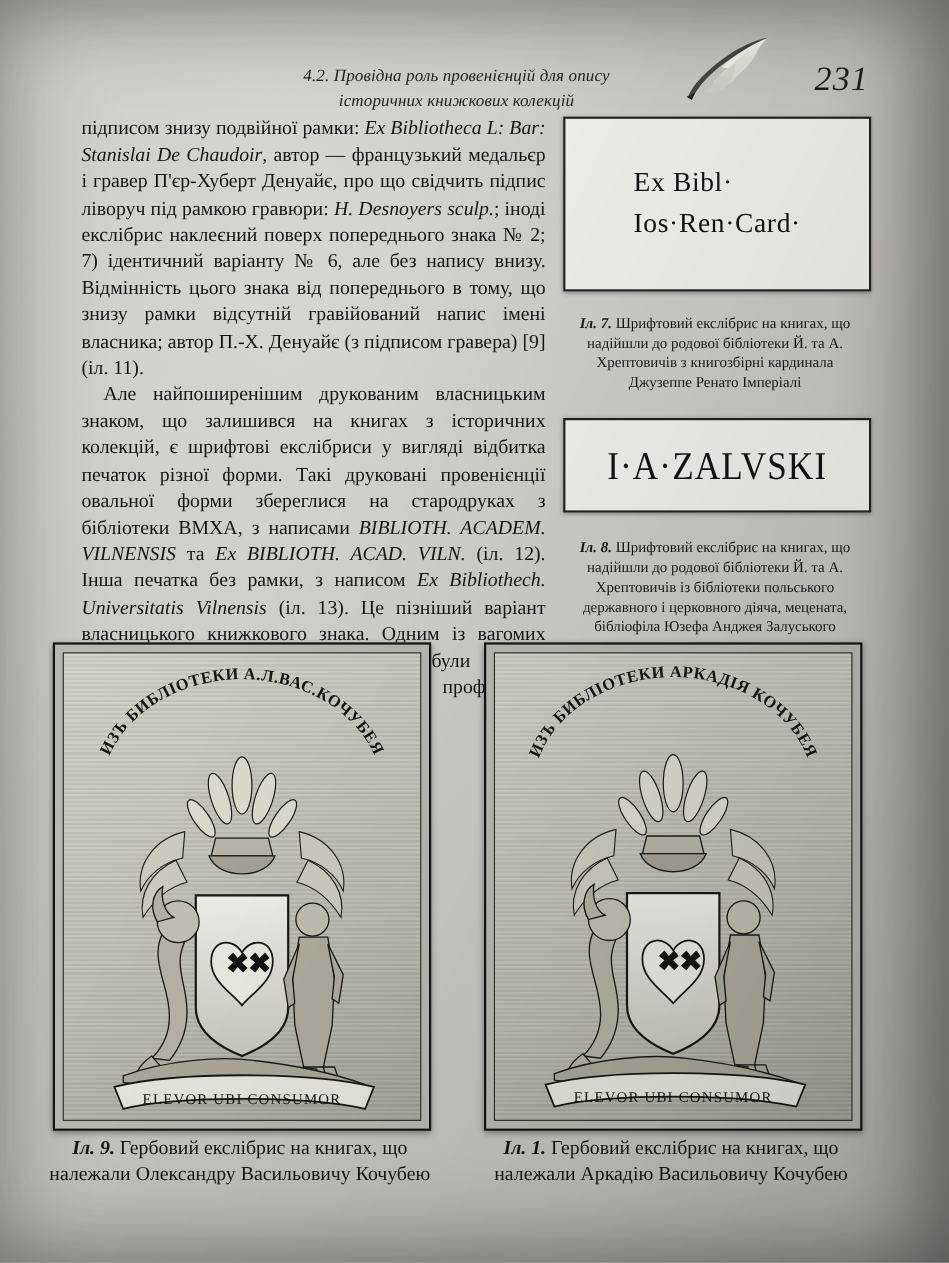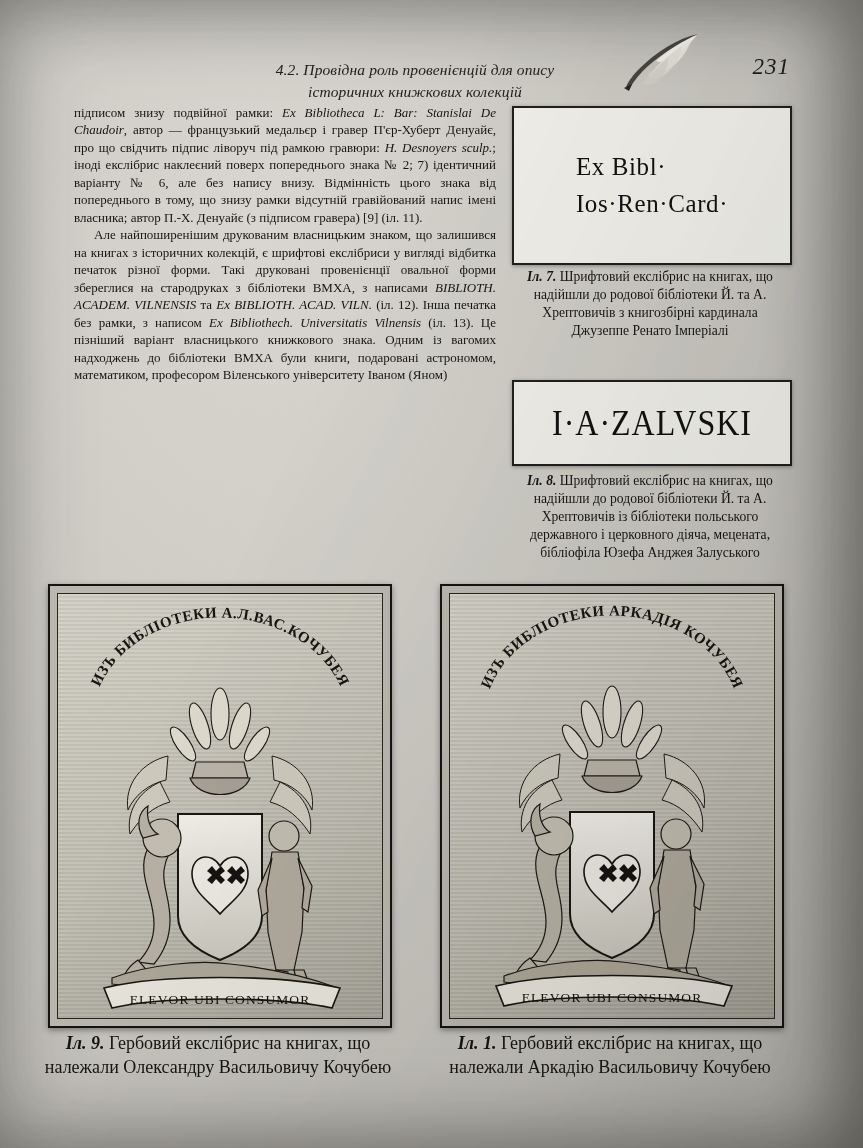--- a/index.html
+++ b/index.html
@@ -55,39 +55,39 @@
     line-height: 1.45;
     color: #23211f;
     letter-spacing: 0.1px;
     margin-top: 21px;
   }
   .page-number {
     position: absolute;
     right: 0;
     top: 16px;
     font-style: italic;
-    font-size: 23px;
+    font-size: 31px;
     color: #1e1c1b;
     letter-spacing: 1px;
   }
   .quill-icon {
     position: absolute;
     right: 78px;
     top: -10px;
     width: 110px;
     height: 66px;
   }
 
   
   .text-col {
     position: absolute;
     left: 74px;
     top: 104px;
     width: 422px;
-    font-size: 13px;
+    font-size: 18px;
     line-height: 1.345;
     text-align: justify;
     color: #151514;
     hyphens: manual;
   }
   .text-col p { margin: 0; }
   .text-col p.indent { text-indent: 20px; }
   .text-col i { font-style: italic; }
 
   
@@ -113,20 +113,21 @@
     color: #111;
   }
   .cap {
     position: absolute;
     width: 276px;
     left: 512px;
     font-size: 13.6px;
     line-height: 1.32;
     text-align: center;
     color: #161514;
+    margin-top: 17px;
   }
   .cap b, .cap .lbl { font-style: italic; font-weight: bold; }
 
   .fig-ex2 {
     position: absolute;
     left: 512px;
     top: 380px;
     width: 276px;
     height: 82px;
     background: #efeee8;

